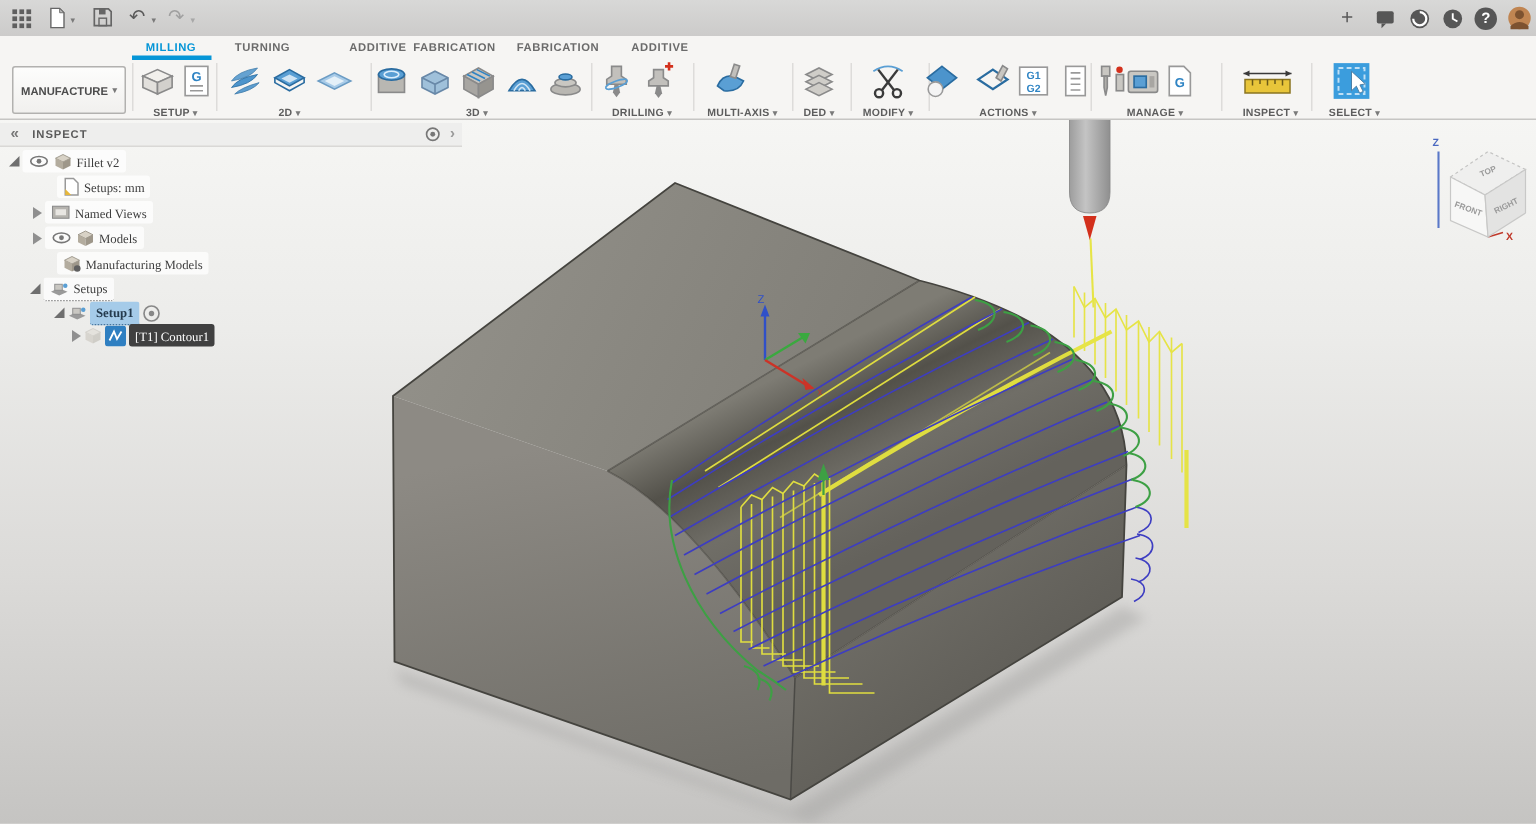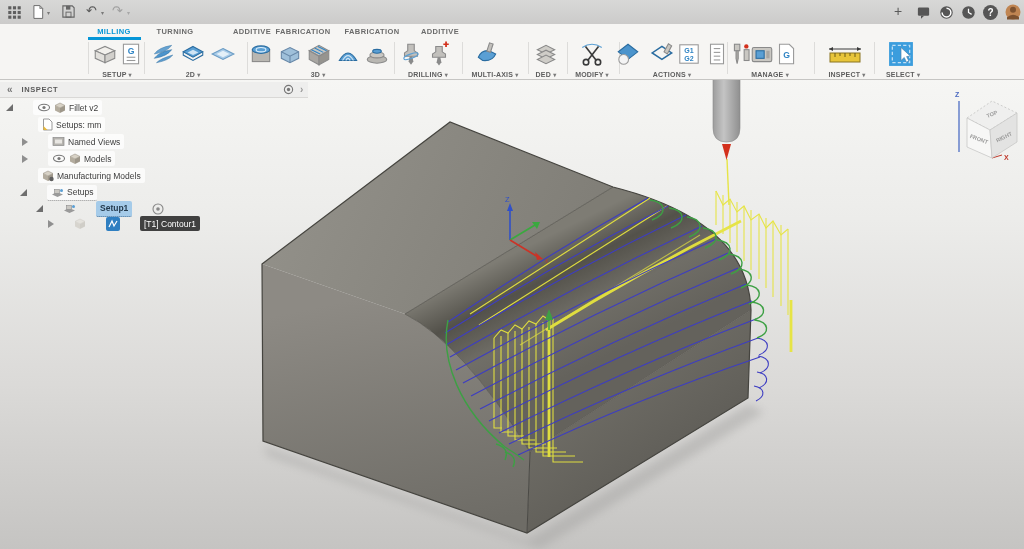--- a/index.html
+++ b/index.html
@@ -24,21 +24,21 @@
         font-size:7.5px;font-weight:bold;color:#4c4c4c;gap:3px;}
   .ticon{position:absolute;top:17px;width:26px;height:26px;}
   .gdiv{position:absolute;top:18px;width:1px;height:32px;background:#dddcda;}
   .glabel{position:absolute;top:47px;transform:translateX(-50%);font-size:7px;font-weight:bold;
           color:#5d5d5d;white-space:nowrap;letter-spacing:.2px;}
   .caret{font-size:6px;color:#7a7a7a;}
   
   #browser-header{left:0;top:82px;width:308px;height:15px;background:rgba(237,237,236,.97);
       border-bottom:1px solid #d9d8d6;display:flex;align-items:center;font-size:7.5px;font-weight:bold;
       color:#5a5a5a;letter-spacing:.6px;}
-  .brow{position:absolute;display:flex;align-items:center;height:15px;gap:20px;}
+  .brow{position:absolute;display:flex;align-items:center;height:15px;gap:2px;font-family:Liberation Serif, serif;}
   .chip{display:inline-flex;align-items:center;gap:3px;background:rgba(255,255,255,.72);
         border-radius:2px;padding:1px 4px;font-size:8.5px;color:#3d3d3d;height:13px;}
   .tri-open{width:0;height:0;border-left:7px solid transparent;border-bottom:7px solid #6e6e6e;}
   .tri-closed{width:0;height:0;border-top:4px solid transparent;border-bottom:4px solid transparent;
         border-left:6px solid #8f8f8f;}
   .chip-selected{background:#a5cbe9;border-bottom:1px dotted #49759c;font-weight:bold;color:#243a4d;}
   .chip-dark{background:#404040;color:#fff;}
   .chip-dotted{border-bottom:1px dotted #8a8a8a;}
   svg text{font-family:"Liberation Sans",sans-serif;}
 </style>
@@ -254,20 +254,24 @@
 <div id="ribbon" class="abs">
 
   <span class="rtab active" style="left:114px">MILLING</span>
   <span class="rtab" style="left:175px">TURNING</span>
   <span class="rtab" style="left:252px">ADDITIVE</span>
   <span class="rtab" style="left:303px">FABRICATION</span>
   <span class="rtab" style="left:372px">FABRICATION</span>
   <span class="rtab" style="left:440px">ADDITIVE</span>
   <div id="tab-underline"></div>
 
+  <div id="workspace-btn" class="abs">
+    <span>MANUFACTURE</span>
+    <span class="caret">▾</span>
+  </div>
 
   <div class="gdiv" style="left:88px"></div>
   <div class="gdiv" style="left:144px"></div>
   <div class="gdiv" style="left:247px"></div>
   <div class="gdiv" style="left:394px"></div>
   <div class="gdiv" style="left:462px"></div>
   <div class="gdiv" style="left:528px"></div>
   <div class="gdiv" style="left:567px"></div>
   <div class="gdiv" style="left:619px"></div>
   <div class="gdiv" style="left:727px"></div>

